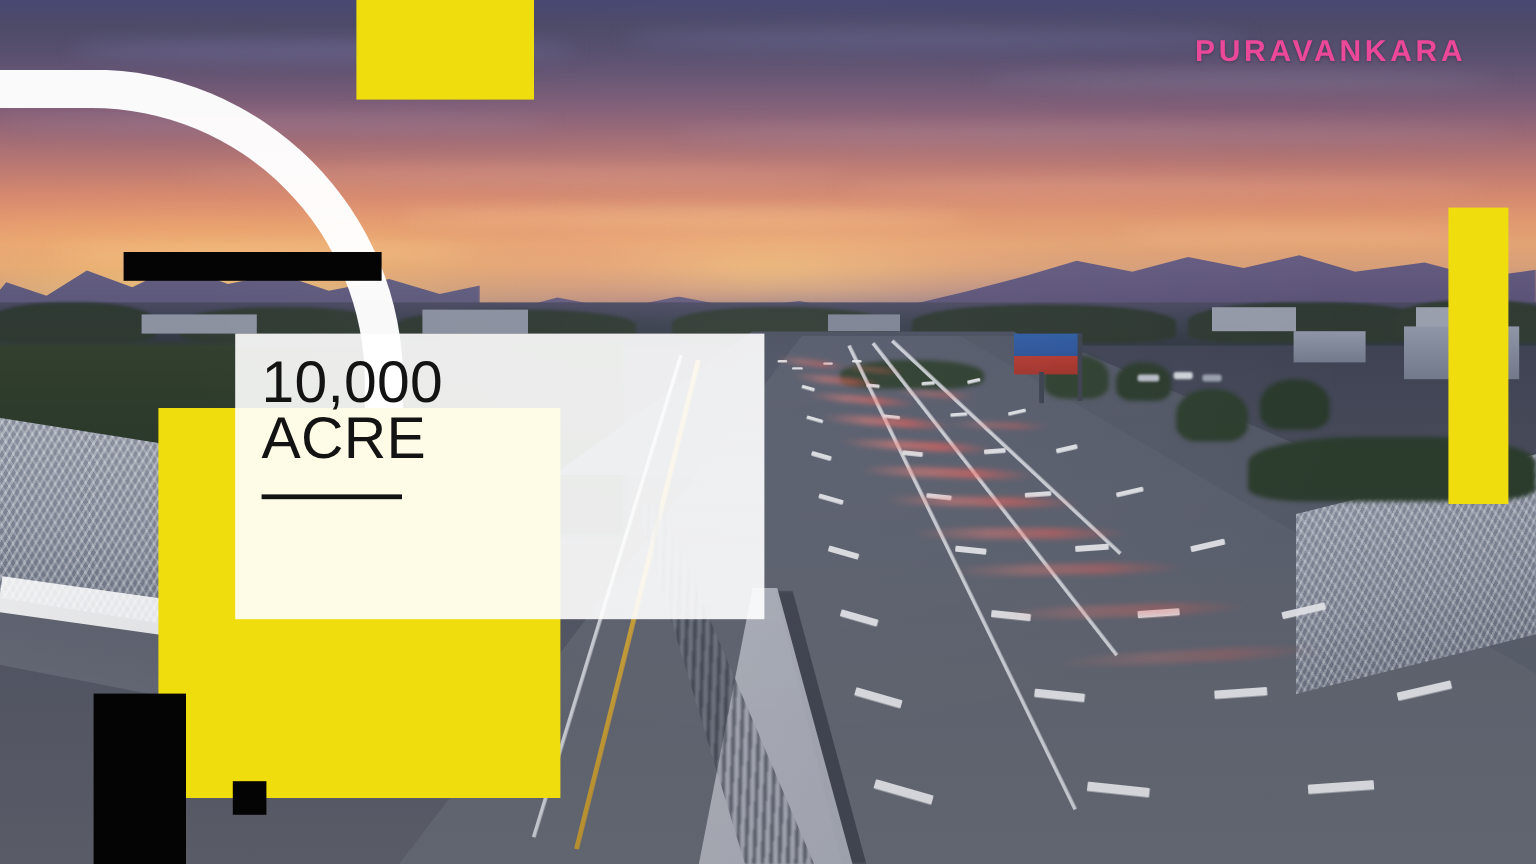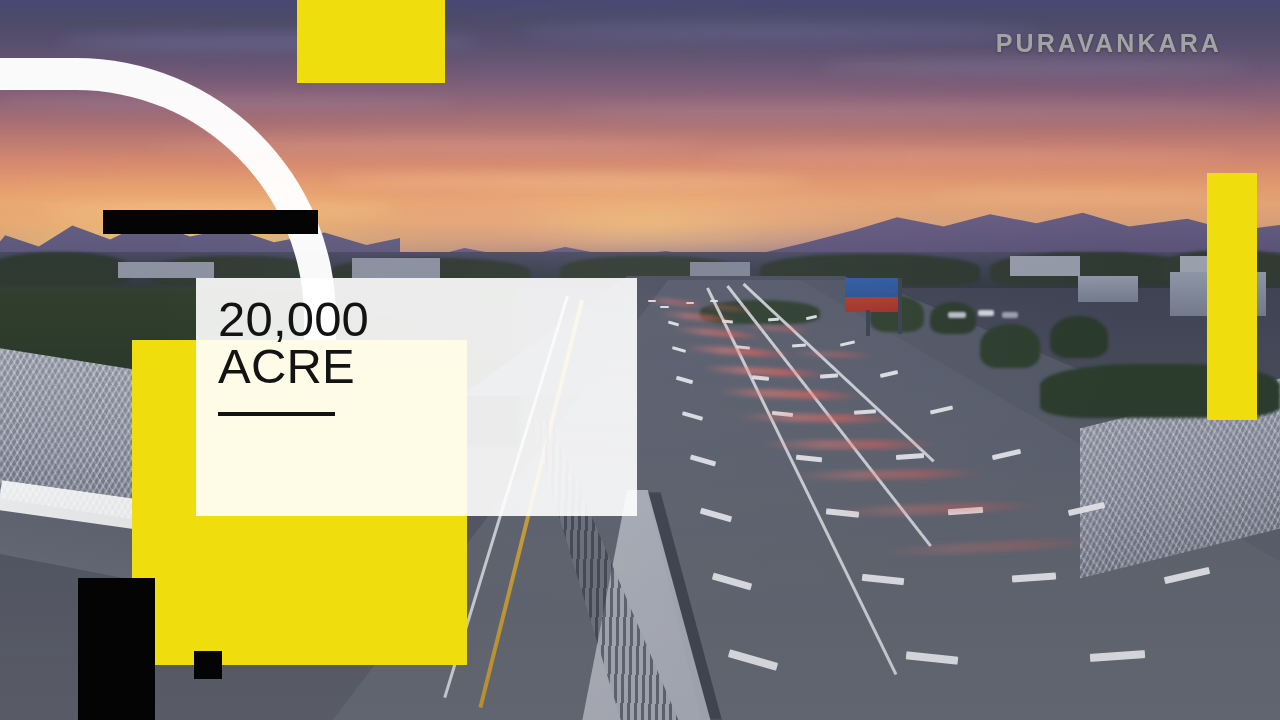--- a/index.html
+++ b/index.html
@@ -361,21 +361,21 @@
     line-height: 34px;
     font-weight: 400;
     letter-spacing: 0.1px;
     white-space: nowrap;
   }
 
   
   .brand {
     position: absolute;
     right: 58px; top: 31px;
-    color: #a3a3a3;
+    color: #ec4899;
     font-size: 25px;
     font-weight: 700;
     letter-spacing: 3.1px;
     line-height: 1;
     text-shadow: 0 1px 3px rgba(0,0,0,0.25);
     white-space: nowrap;
   }
 
   :root {
     --yellow: #efdd0d;
@@ -530,20 +530,20 @@
   <div class="arc"></div>
   <div class="arc-tail"></div>
   <div class="yellow-top"></div>
   <div class="yellow-right"></div>
   <div class="black-bar"></div>
   <div class="yellow-square"></div>
   <div class="black-rect"></div>
   <div class="black-sq"></div>
 
   <div class="info-card">
-    <span class="stat-value">20,000</span>
+    <span class="stat-value">10,000</span>
     <span class="stat-unit">ACRE</span>
     <div class="rule"></div>
   </div>
 
   <div class="brand">PURAVANKARA</div>
 
 </div>
 
 </body></html>

